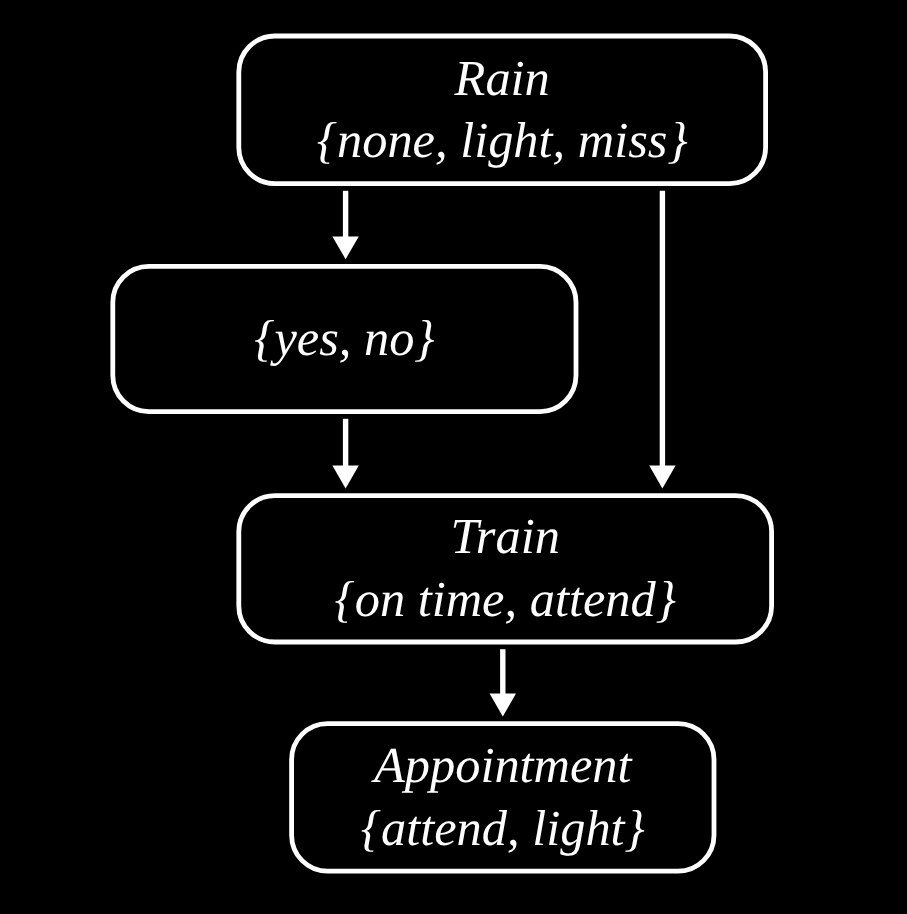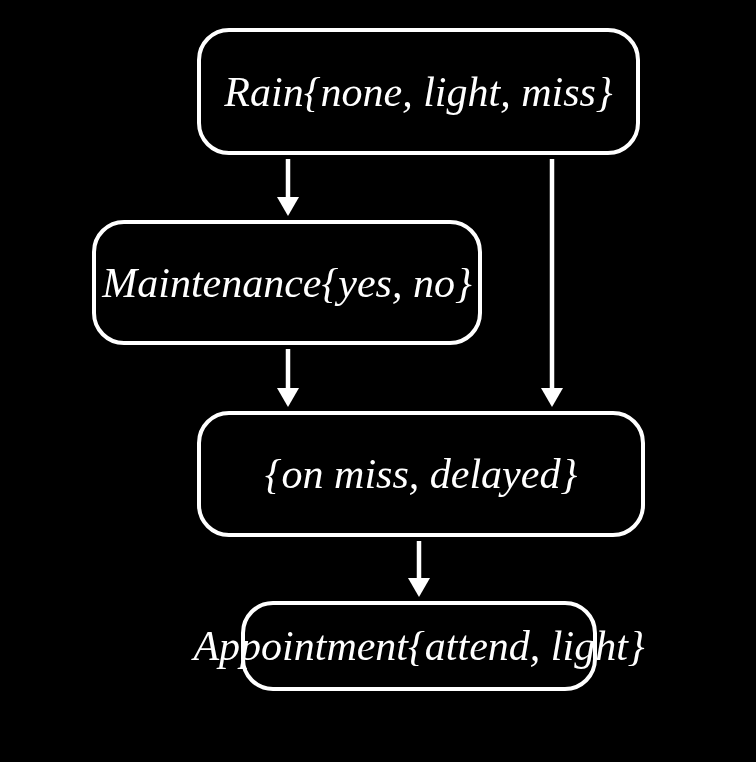--- a/index.html
+++ b/index.html
@@ -31,33 +31,33 @@
     fill: #ffffff;
     stroke: none;
   }
   .node {
     position: absolute;
     box-sizing: border-box;
     border: 4px solid #ffffff;
     border-radius: 32px;
     background: #000000;
     display: flex;
-    flex-direction: row;
+    flex-direction: column;
     align-items: center;
     justify-content: center;
     text-align: center;
     color: #ffffff;
     font-style: italic;
     font-size: 42px;
     line-height: 52px;
   }
   .node-rain        { left: 197px; top: 28px;  width: 443px; height: 127px; }
   .node-maintenance { left: 92px;  top: 220px; width: 390px; height: 125px; }
   .node-train       { left: 197px; top: 411px; width: 448px; height: 126px; }
-  .node-appointment { left: 241px; top: 601px; width: 356px; height: 90px; }
+  .node-appointment { left: 241px; top: 601px; width: 356px; height: 127px; }
   .node-label, .node-values {
     white-space: nowrap;
   }
 </style>
 </head>
 <body>
 
 <div class="stage">
 
   <svg class="edges-layer" viewBox="0 0 756 762" xmlns="http://www.w3.org/2000/svg">
@@ -82,26 +82,26 @@
       <polygon class="edge-head" points="408,578 430,578 419,597"></polygon>
     </g>
   </svg>
 
   <div class="node node-rain">
     <div class="node-label">Rain</div>
     <div class="node-values">{none, light, miss}</div>
   </div>
 
   <div class="node node-maintenance">
-    <div class="node-label">Maintenance</div>
     <div class="node-values">{yes, no}</div>
   </div>
 
   <div class="node node-train">
-    <div class="node-values">{on miss, delayed}</div>
+    <div class="node-label">Train</div>
+    <div class="node-values">{on time, attend}</div>
   </div>
 
   <div class="node node-appointment">
     <div class="node-label">Appointment</div>
     <div class="node-values">{attend, light}</div>
   </div>
 
 </div>
 
 </body></html>

